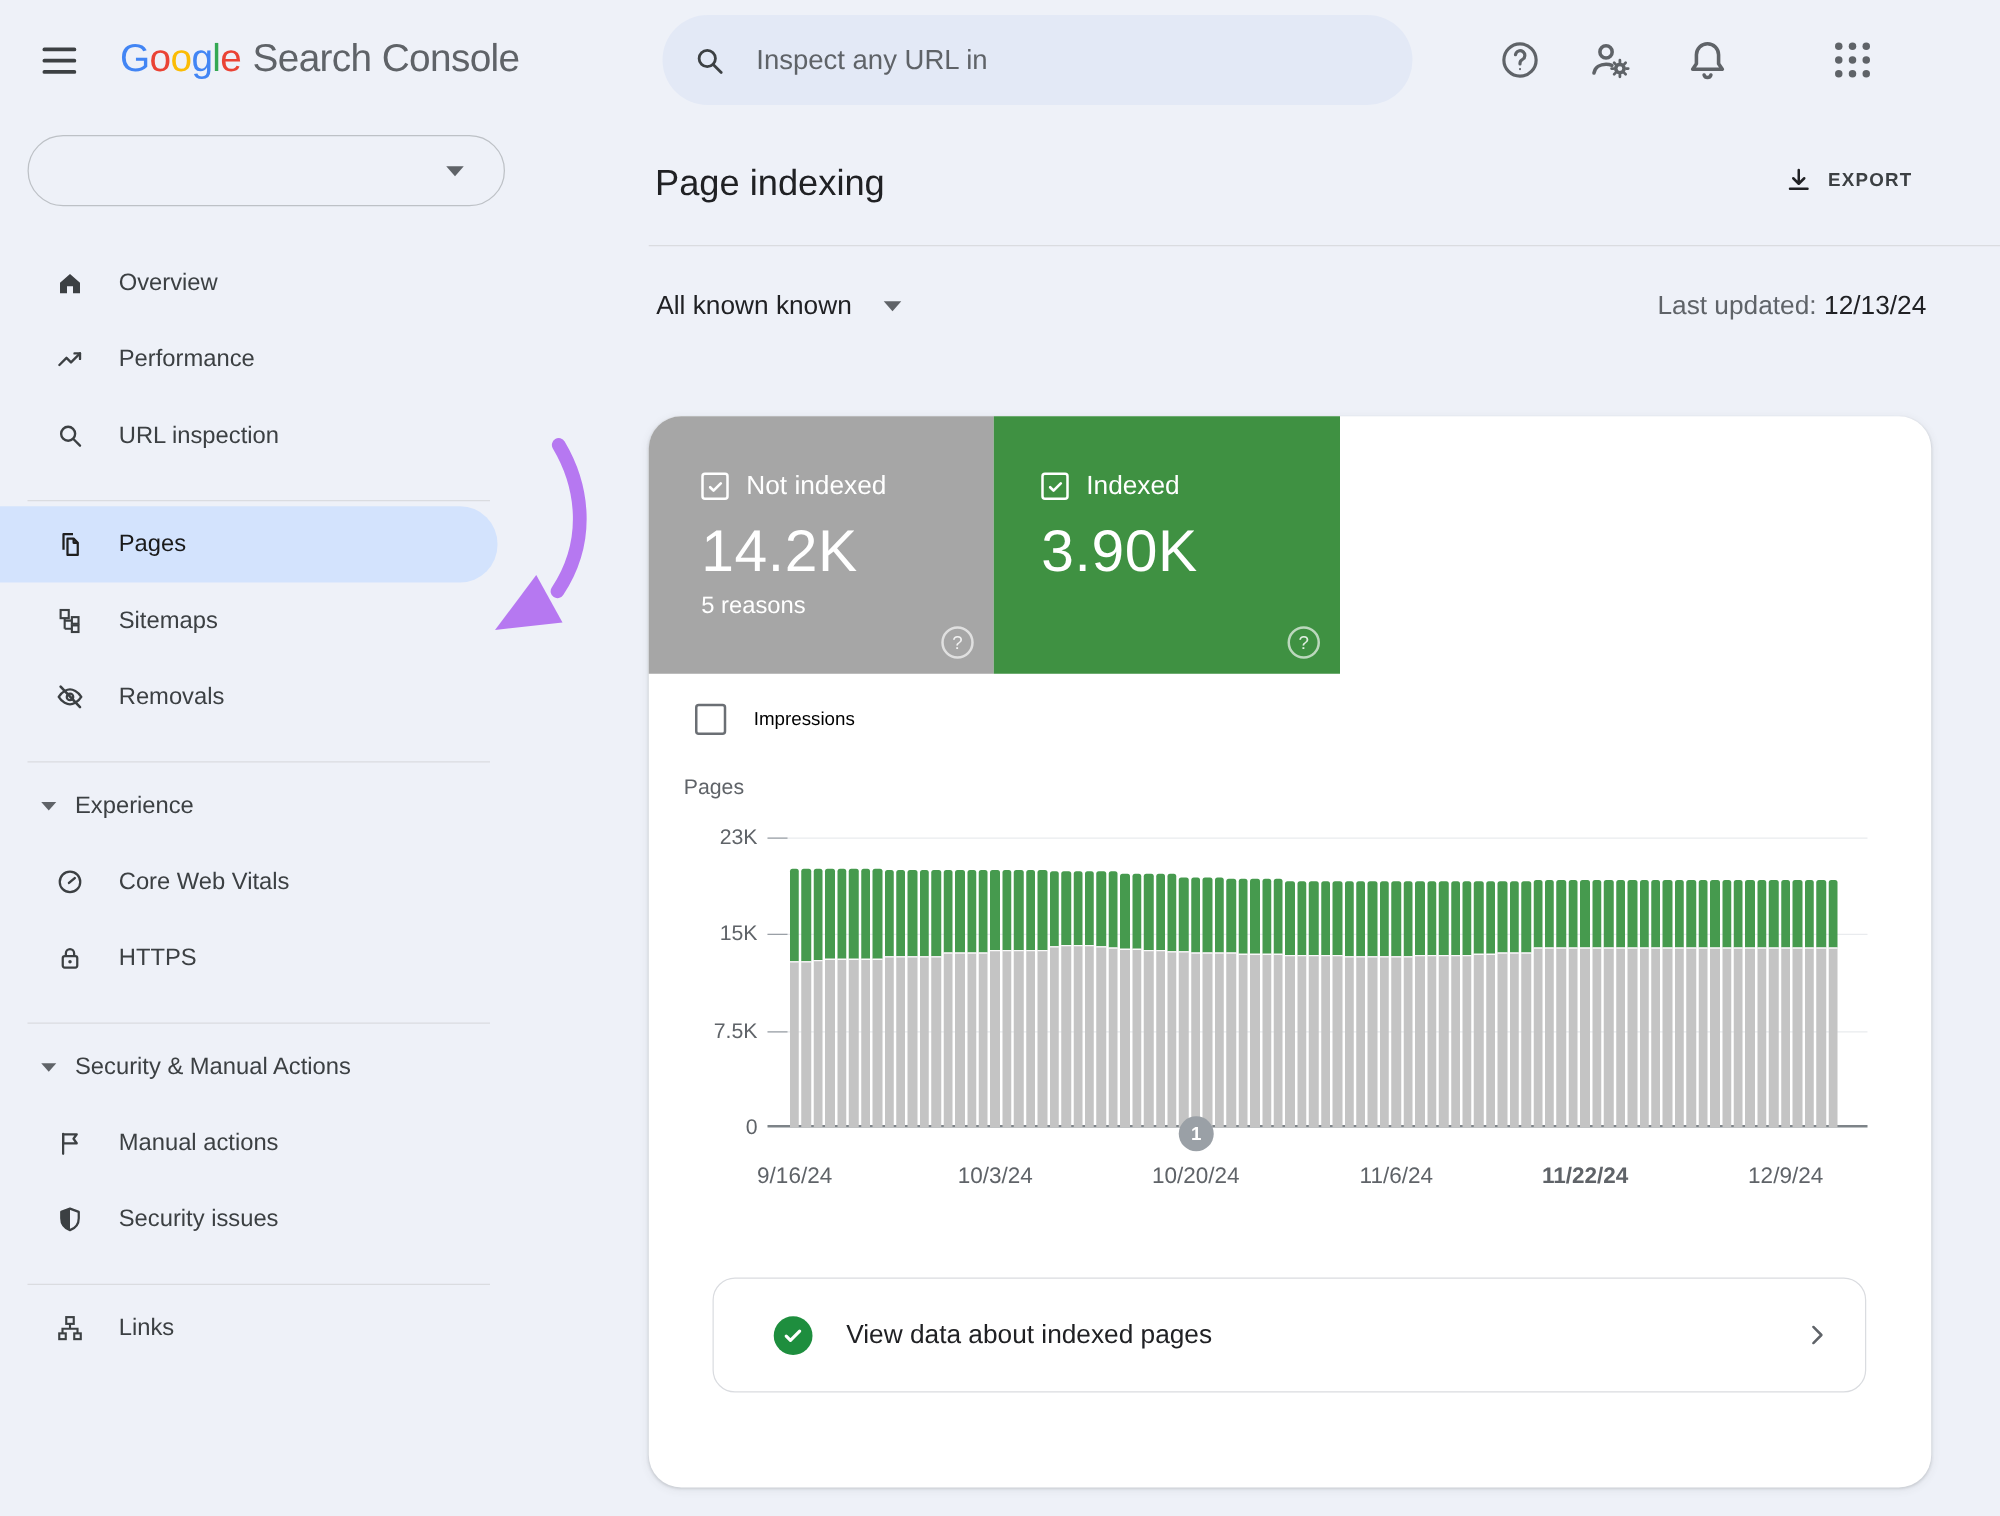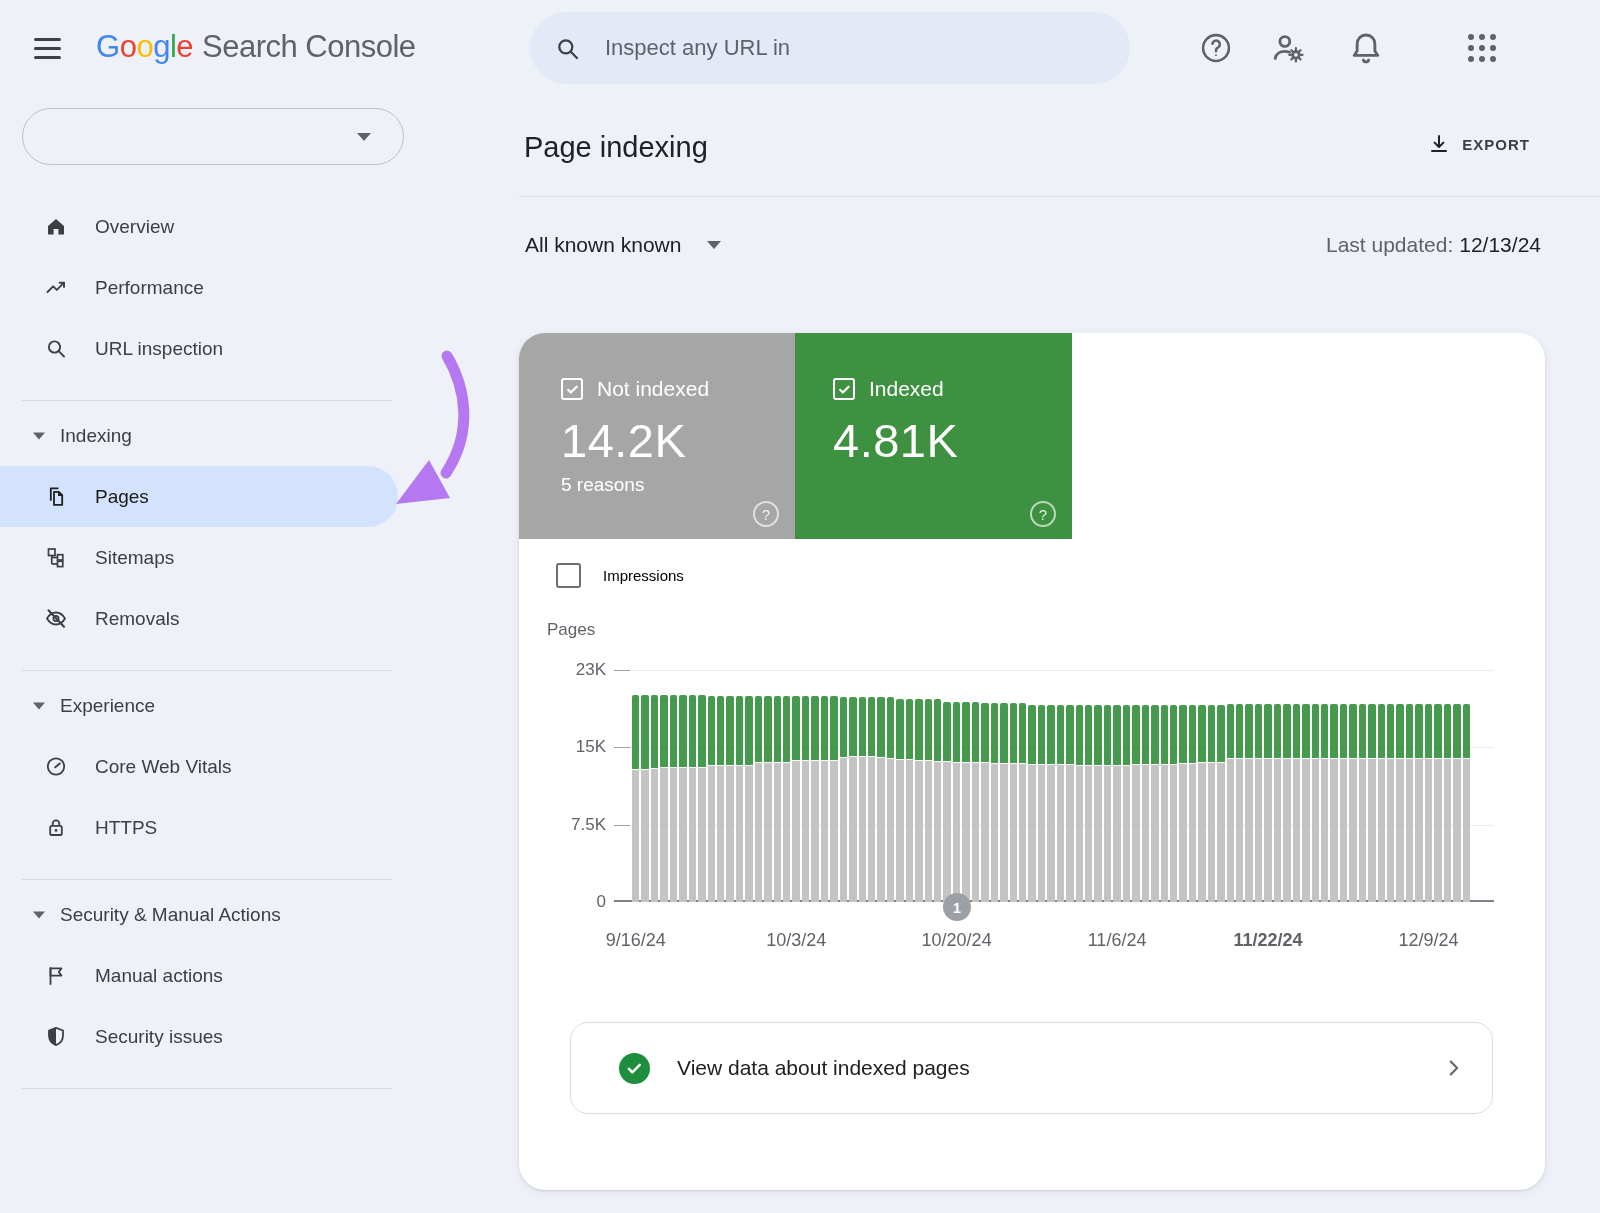--- a/index.html
+++ b/index.html
@@ -186,24 +186,20 @@
       <div class="side-item">
         <span class="ic">
           <svg width="25" height="25" viewBox="0 0 24 24" fill="none" stroke="#3c4043" stroke-width="1.9" stroke-linecap="round">
             <circle cx="10.5" cy="10.5" r="5.6"></circle>
             <path d="M14.7 14.7 20 20"></path>
           </svg>
         </span>
         <span>URL inspection</span>
       </div>
       <div class="side-divider"></div>
-      <div class="side-section">
-        <span class="tri" style="transform: scale(0.86);"></span>
-        <span>Indexing</span>
-      </div>
       <div class="side-item selected">
         <span class="ic">
           <svg width="25" height="25" viewBox="0 0 24 24" fill="none" stroke="#1f1f1f" stroke-width="1.8" stroke-linejoin="round">
             <path d="M6.8 16.2V3.8h7.6"></path>
             <path d="M10 7.4h4.9l3.3 3.3v9.7H10z"></path>
             <path d="M14.9 7.4v3.3h3.3"></path>
           </svg>
         </span>
         <span>Pages</span>
       </div>
@@ -271,20 +267,31 @@
       <div class="side-item">
         <span class="ic">
           <svg width="25" height="25" viewBox="0 0 24 24">
             <path d="M12 3.4 19 6v5c0 4.6-3 8.1-7 9.6-4-1.5-7-5-7-9.6V6z" fill="none" stroke="#3c4043" stroke-width="1.8" stroke-linejoin="round"></path>
             <path d="M12 3.4 5 6v5c0 4.6 3 8.1 7 9.6z" fill="#3c4043"></path>
           </svg>
         </span>
         <span>Security issues</span>
       </div>
       <div class="side-divider"></div>
+      <div class="side-item">
+        <span class="ic">
+          <svg width="25" height="25" viewBox="0 0 24 24" fill="none" stroke="#3c4043" stroke-width="1.7">
+            <rect x="9" y="3.2" width="6" height="5.4"></rect>
+            <path d="M12 8.6v3.9M6 16.2v-3.7h12v3.7"></path>
+            <rect x="3.4" y="16.2" width="5.2" height="4.6"></rect>
+            <rect x="15.4" y="16.2" width="5.2" height="4.6"></rect>
+          </svg>
+        </span>
+        <span>Links</span>
+      </div>
     </div>
 
   <svg id="arrow" width="110" height="190" viewBox="0 0 110 190">
     <path d="M67 20 C 86 52, 93 96, 66 137" fill="none" stroke="#b678f1" stroke-width="11" stroke-linecap="round"></path>
     <polygon points="16,168 49,124 70,162" fill="#b678f1"></polygon>
   </svg>
 
   <div class="page-title">Page indexing</div>
   <div class="export">
     <svg width="24" height="24" viewBox="0 0 24 24" fill="none" stroke="#202124" stroke-width="2" stroke-linecap="round" stroke-linejoin="round">
@@ -318,21 +325,21 @@
   </div>
   <div class="sum-card green">
     <div class="sum-head">
       <span class="cardchk">
         <svg width="15" height="15" viewBox="0 0 24 24" fill="none" stroke="#fff" stroke-width="3.4" stroke-linecap="round" stroke-linejoin="round">
             <path d="M5 12.5l4.3 4.3 9.3-9.3"></path>
           </svg>
       </span>
       <span>Indexed</span>
     </div>
-    <div class="sum-value">4.81K</div>
+    <div class="sum-value">3.90K</div>
     <div class="qhelp">?</div>
   </div>
 
   <div class="imp-row">
     <span class="impchk"></span>
     <span class="imp-label">Impressions</span>
   </div>
 
   <div class="ylab">Pages</div>
   <div id="ylabels">

